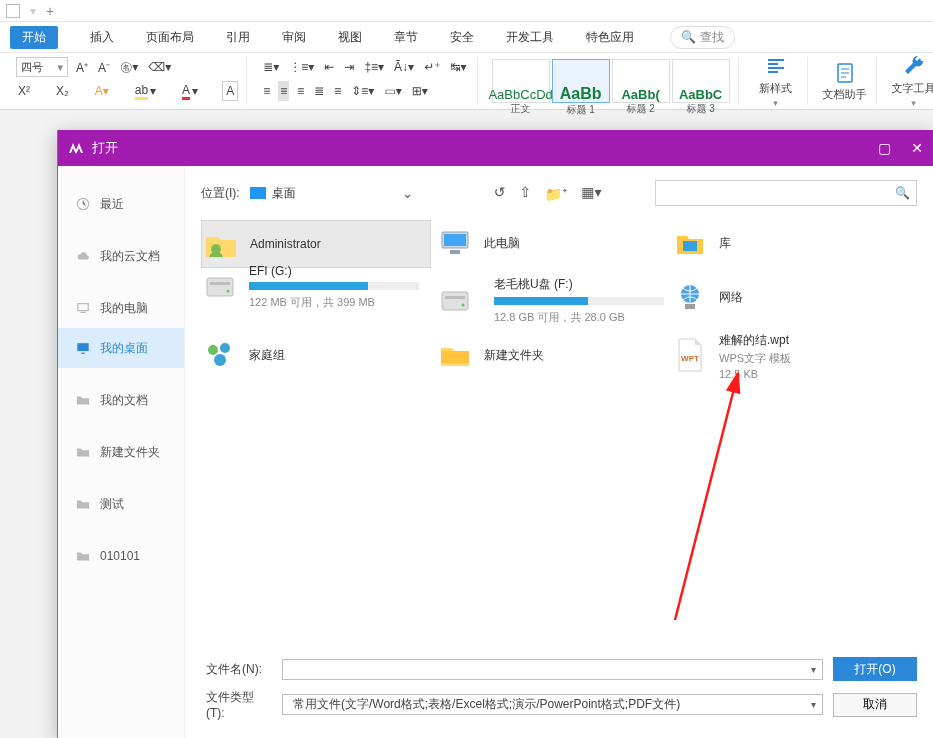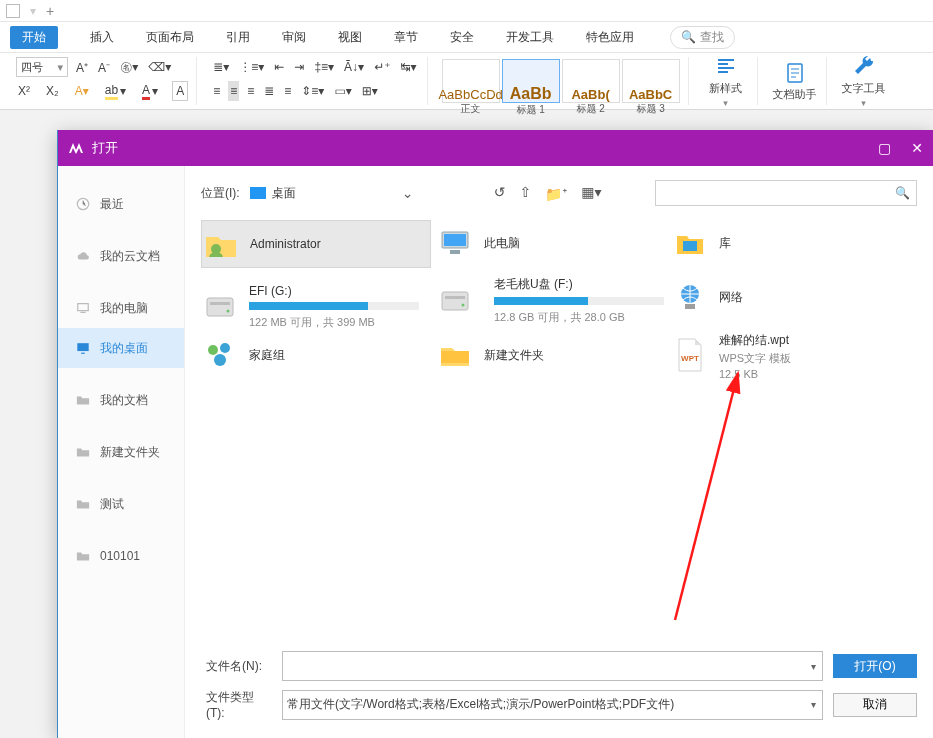--- a/index.html
+++ b/index.html
@@ -16,21 +16,21 @@
   .menu-bar .search-box { display: flex; align-items: center; gap: 4px; color: #888; border: 1px solid #ddd; border-radius: 12px; padding: 2px 10px; margin-left: 4px; }
 
   .ribbon { height: 58px; background: #fff; border-top: 1px solid #e6e6e6; border-bottom: 1px solid #d9d9d9; display: flex; align-items: stretch; padding: 4px 8px; gap: 6px; }
   .ribbon-group { display: flex; align-items: center; gap: 6px; padding: 0 8px; border-right: 1px solid #eaeaea; }
   .ribbon-group:last-child { border-right: none; }
   .btn-sm { display: inline-flex; align-items: center; gap: 2px; height: 20px; padding: 0 2px; color: #444; }
   .font-size-select { border: 1px solid #ccc; height: 20px; min-width: 52px; display: inline-flex; align-items: center; padding: 4px 4px; font-size: 11px; }
   .style-tiles { display: flex; gap: 2px; }
   .style-tile { border: 1px solid #ddd; width: 58px; height: 44px; display: flex; flex-direction: column; align-items: center; justify-content: center; font-size: 10px; }
   .style-tile.sel { border: 1px solid #6ab0f3; background: #eaf3fd; }
-  .style-tile .prev { font-size: 13px; color: #a16207; margin-top: 40px; }
+  .style-tile .prev { font-size: 13px; color: #15803d; margin-top: 40px; }
   .style-tile .lbl { color: #555; }
   .vbtn { display: flex; flex-direction: column; align-items: center; gap: 2px; width: 46px; font-size: 11px; color: #444; }
   .ico24 { width: 24px; height: 24px; }
 
   
   .dialog { position: absolute; left: 57px; top: 130px; right: 0; bottom: 0; background: #fff; border: 1px solid #3a8ac7; border-top: none; box-shadow: 0 4px 18px rgba(0,0,0,.25); border-right: none; border-bottom: none; }
   .titlebar { height: 36px; background: #a21caf; color: #fff; display: flex; align-items: center; justify-content: space-between; padding: 0 10px; }
   .titlebar .left { display: flex; align-items: center; gap: 8px; font-size: 13px; }
   .titlebar .win-ctrls { display: flex; gap: 20px; font-size: 14px; }
 
@@ -59,21 +59,21 @@
   .fitem .name { color: #333; font-size: 12px; }
   .fitem .sub { color: #8a8a8a; font-size: 11px; }
   .fitem.selected { background: #e8e8e8; border: 1px solid #d5d5d5; height: 48px; }
 
   .usage-bar { width: 170px; height: 8px; background: #eee; margin: 2px 0 3px 0; position: relative; }
   .usage-bar .fill { position: absolute; left: 0; top: 0; bottom: 0; background: #28a2e1; }
 
   .bottom-form { position: absolute; left: 128px; right: 0; bottom: 0; padding: 8px 16px 10px 20px; background: #fff; }
   .form-row { display: flex; align-items: center; gap: 10px; margin-bottom: 8px; }
   .form-row label { width: 66px; font-size: 12px; color: #444; }
-  .form-row .combo { flex: 1; height: 30px; border: 1px solid #bdbdbd; padding: 0 4px; display: flex; align-items: center; font-size: 12px; color: #444; background: #fff; position: relative; }
+  .form-row .combo { flex: 1; height: 21px; border: 1px solid #bdbdbd; padding: 0 10px; display: flex; align-items: center; font-size: 12px; color: #444; background: #fff; position: relative; }
   .form-row .combo::after { content: "▾"; position: absolute; right: 6px; color: #666; font-size: 10px; }
   .btn { width: 84px; height: 24px; border: 1px solid #bbb; background: #f7f7f7; font-size: 12px; cursor: pointer; }
   .btn.primary { background: #2b88d8; color: #fff; border-color: #2b88d8; }
 
   
   .arrow { position: absolute; pointer-events: none; }
 </style>
 </head>
 <body>
 
@@ -106,21 +106,21 @@
       <div style="display:flex;gap:6px;align-items:center;">
         <span class="font-size-select">
             <span>四号</span>
             <span style="margin-left:auto;color:#888">▾</span>
           </span>
         <span class="btn-sm">A⁺</span>
         <span class="btn-sm">A⁻</span>
         <span class="btn-sm">㊔▾</span>
         <span class="btn-sm">⌫▾</span>
       </div>
-      <div style="display:flex;gap:12px;align-items:center;">
+      <div style="display:flex;gap:22px;align-items:center;">
         <span class="btn-sm">X²</span>
         <span class="btn-sm">X₂</span>
         <span class="btn-sm" style="color:#e8a23a">A▾</span>
         <span class="btn-sm"><span style="border-bottom:3px solid #ffe066">ab</span>▾</span>
         <span class="btn-sm"><span style="border-bottom:3px solid #d33">A</span>▾</span>
         <span class="btn-sm" style="border:1px solid #ccc;padding:0 3px">A</span>
       </div>
     </div>
 
     <div class="ribbon-group" style="flex-direction:column;align-items:flex-start;gap:4px;">
@@ -323,21 +323,21 @@
             <svg width="34" height="34" viewBox="0 0 34 34">
                 <path fill="#ffc843" d="M4 10h10l2 3h14v15H4z"></path>
                 <rect x="10" y="15" width="14" height="10" fill="#34a0e0"></rect>
               </svg>
           </span>
           <div class="lbls">
               <span class="name">库</span>
             </div>
         </div>
 
-        <div class="fitem" style="left:0;top:64px;">
+        <div class="fitem" style="left:0;top:44px;">
           <span class="icon-box">
             <svg width="34" height="34" viewBox="0 0 34 34">
                 <rect x="4" y="8" width="26" height="18" rx="2" fill="#e0e0e0" stroke="#bbb"></rect>
                 <rect x="7" y="12" width="20" height="3" fill="#bdbdbd"></rect>
                 <circle cx="25" cy="21" r="1.5" fill="#6ec36e"></circle>
               </svg>
           </span>
           <div class="lbls">
             <span class="name">EFI (G:)</span>
             <div class="usage-bar">

